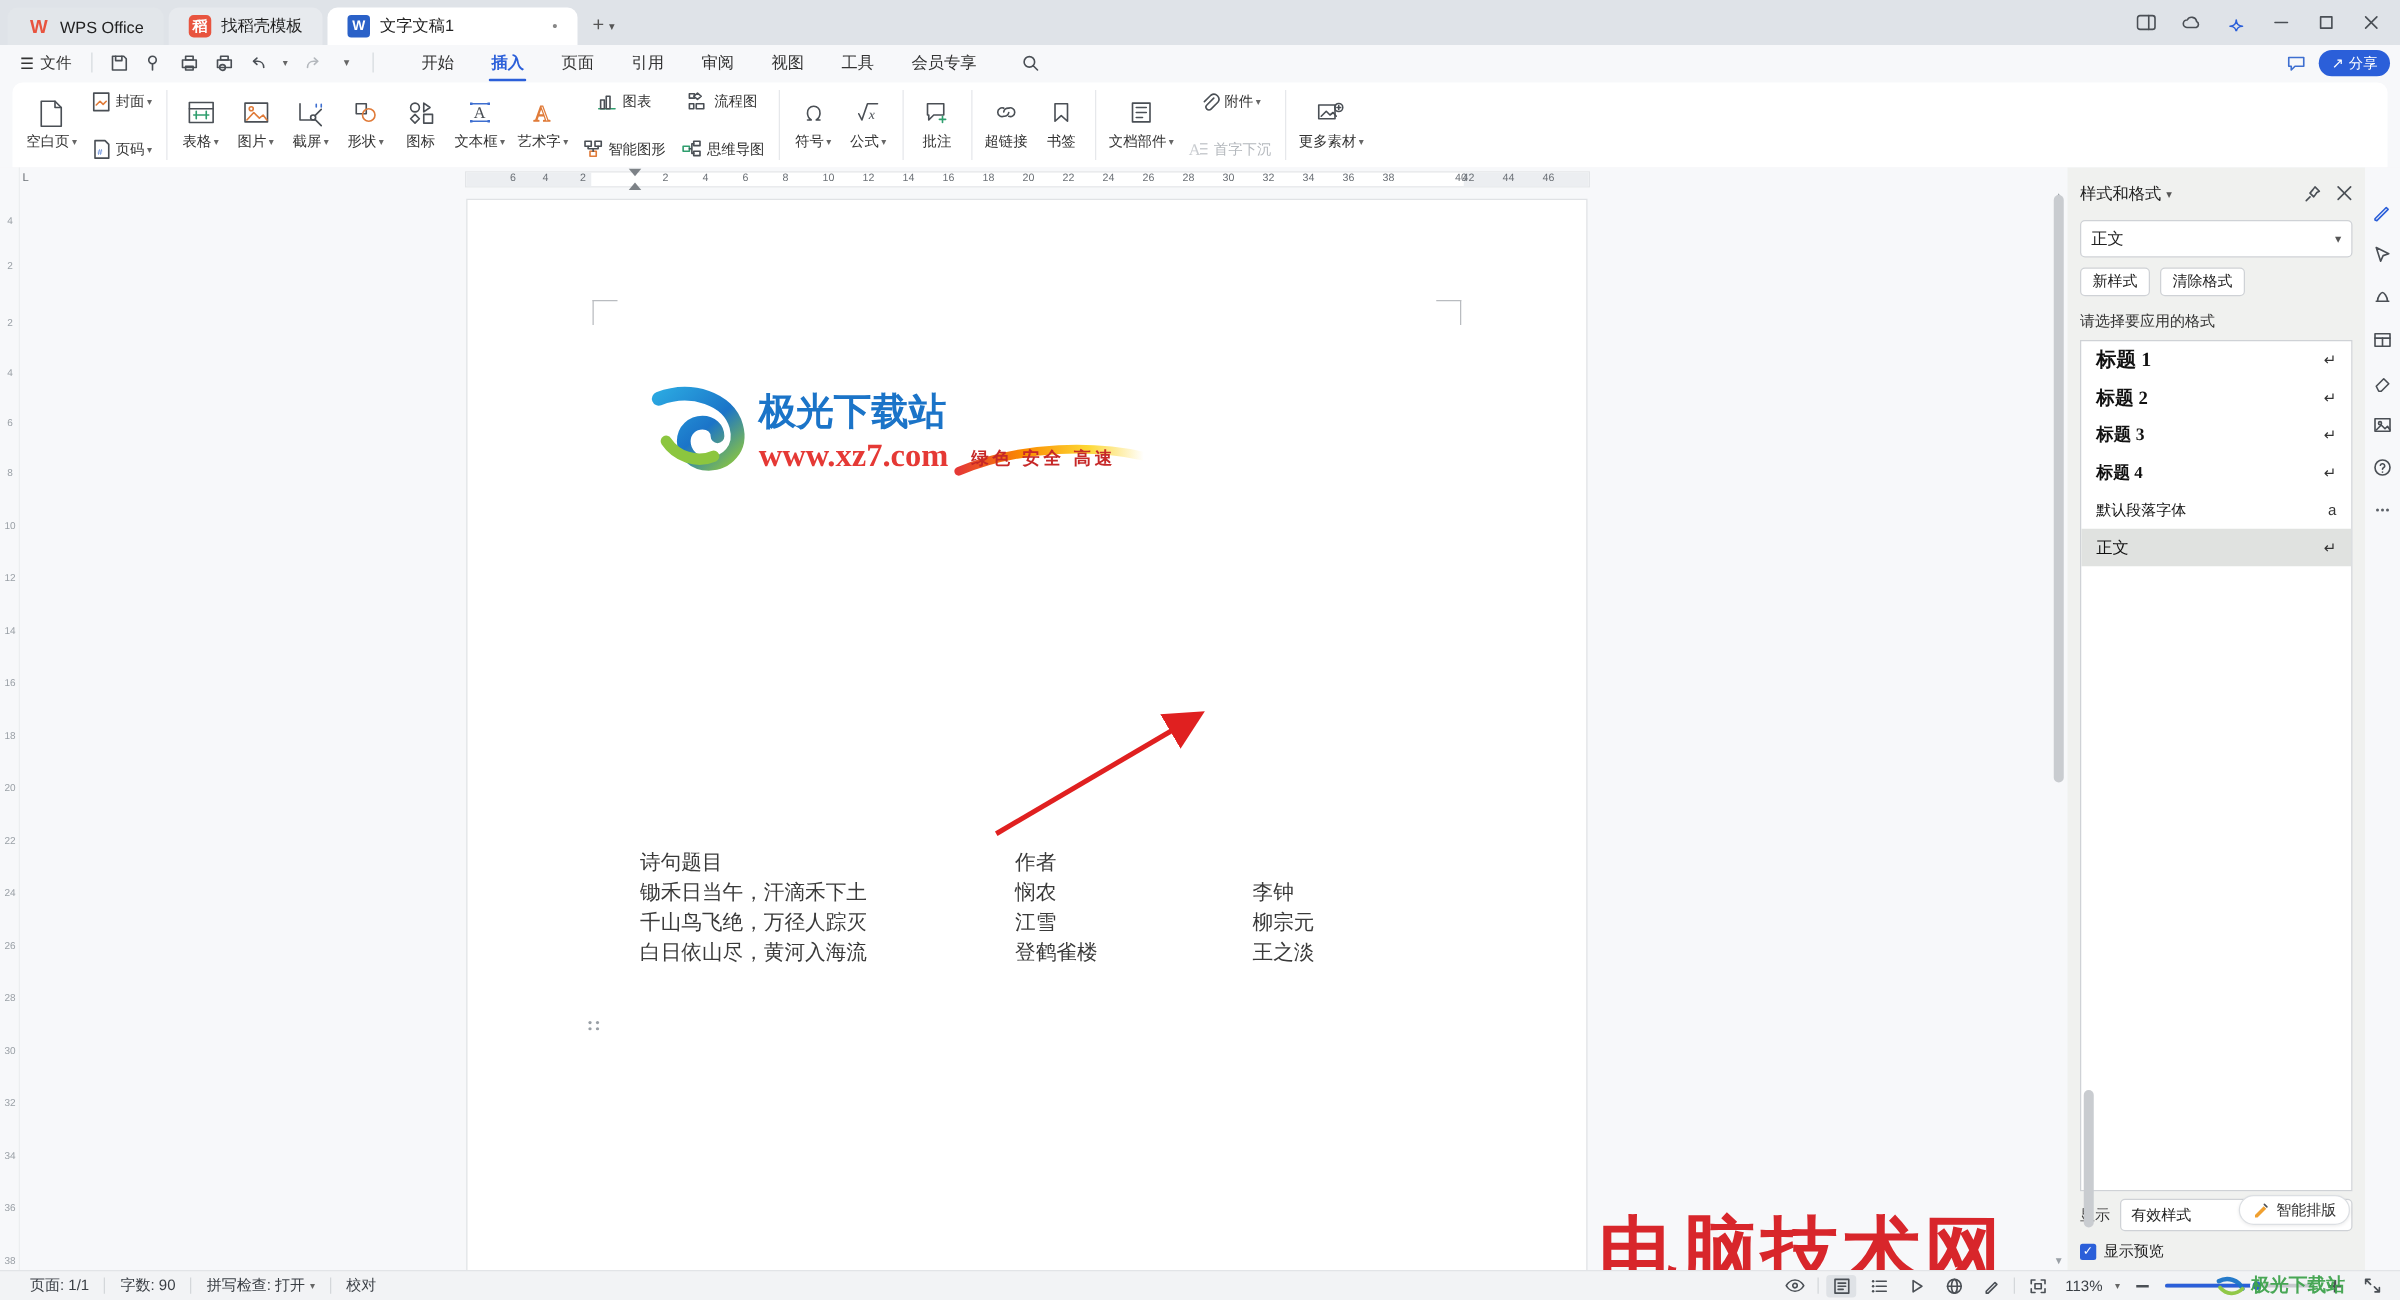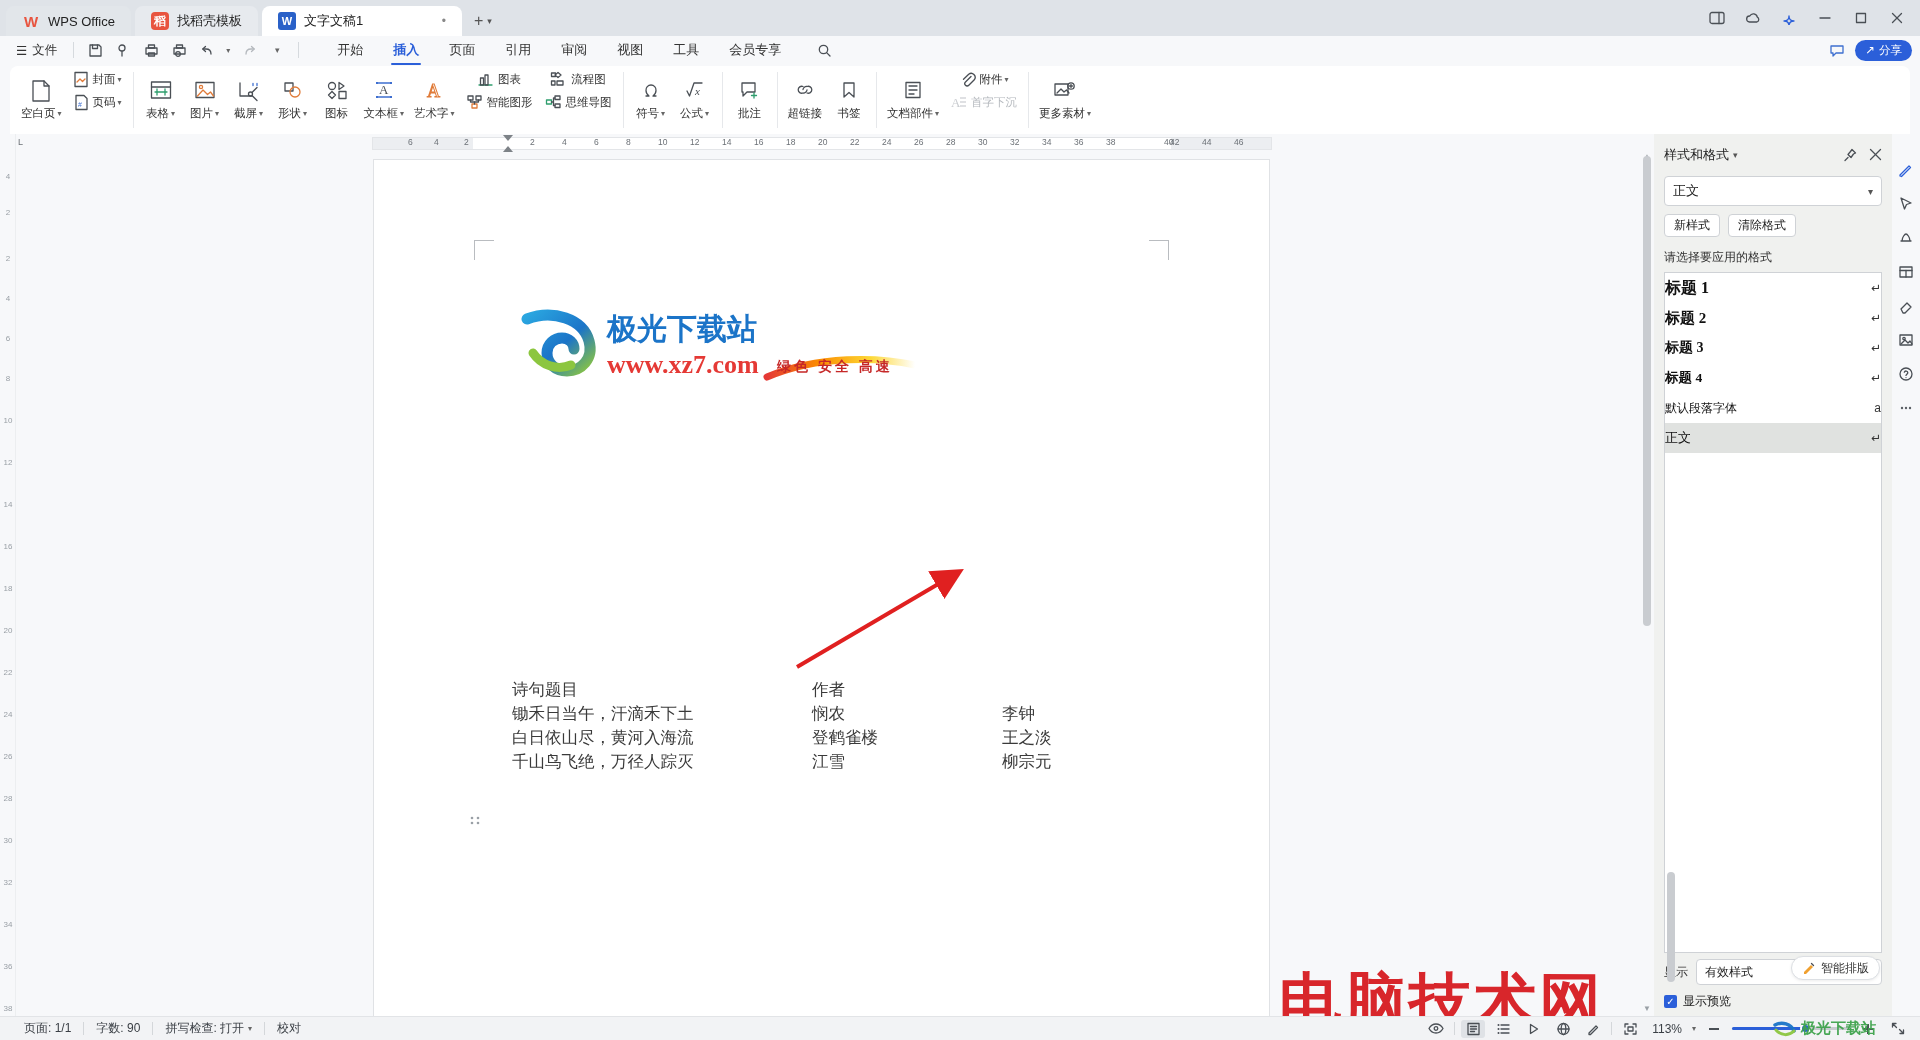--- a/index.html
+++ b/index.html
@@ -65,21 +65,21 @@
   }
   .ribbon-wrap { background: #f7f8fa; flex: none; padding-top: 2px; }
   .rgroup { display: flex; align-items: stretch; height: 62px; }
   .rsep { width: 1px; background: #e6e8eb; margin: 6px 5px; align-self: stretch; }
   .ritem { display: flex; flex-direction: column; align-items: center; justify-content: center;
            min-width: 44px; padding: 2px 5px; height: 60px; gap: 2px; }
   .ritem .glyph { height: 26px; display: flex; align-items: center; justify-content: center; }
   .ritem .lbl { font-size: 11.5px; color: #333; white-space: nowrap; display: flex; align-items: center; gap: 2px; }
   .ritem .lbl .caret { font-size: 8px; color: #666; }
   .ritem.small { flex-direction: row; height: 20px; min-width: 0; gap: 4px; padding: 0 4px; }
-  .rcol { display: flex; flex-direction: column; gap: 3px; height: 62px; padding: 0 2px; }
+  .rcol { display: flex; flex-direction: column; justify-content: center; gap: 18px; height: 62px; padding: 0 2px; }
   .rcol .ritem.small .lbl { font-size: 11.5px; }
   .dim { color: #b4b8bd !important; }
 
   svg.i { display: block; }
   .stroke { fill: none; stroke: #4a4f55; stroke-width: 1.3; stroke-linecap: round; stroke-linejoin: round; }
   .stroke-o { fill: none; stroke: #e07b39; stroke-width: 1.3; stroke-linecap: round; stroke-linejoin: round; }
   .stroke-g { fill: none; stroke: #2f9e6e; stroke-width: 1.3; stroke-linecap: round; stroke-linejoin: round; }
   .stroke-b { fill: none; stroke: #3e6fd0; stroke-width: 1.3; stroke-linecap: round; stroke-linejoin: round; }
 
   
@@ -137,21 +137,21 @@
   .phead .ptitle { font-size: 13px; color: #222; display: flex; align-items: center; gap: 4px; }
   .phead .pacts { margin-left: auto; display: flex; gap: 12px; color: #444; font-size: 13px; }
   .pselect { margin-top: 8px; height: 30px; background: #fff; border: 1px solid #cfd2d6; border-radius: 4px;
              display: flex; align-items: center; padding: 0 8px; font-size: 13px; color: #222; }
   .pselect .cv { margin-left: auto; font-size: 10px; color: #555; }
   .pbtns { display: flex; gap: 8px; margin-top: 8px; }
   .pbtn { background: #fff; border: 1px solid #cfd2d6; border-radius: 4px; height: 23px; padding: 0 9px;
           font-size: 12px; color: #222; display: flex; align-items: center; }
   .phint { font-size: 12px; color: #333; margin-top: 12px; }
   .plist { margin-top: 6px; background: #fff; border: 1px solid #cfd2d6; flex: 1; min-height: 0; overflow: hidden; }
-  .srow { display: flex; align-items: center; height: 30px; padding: 0 0; }
+  .srow { display: flex; align-items: center; height: 30px; padding: 0 12px; }
   .srow.sel { background: #e0e2e0; }
   .srow .sname { color: #111; }
   .srow .smark { margin-left: auto; font-size: 12px; color: #333; }
   .s-h1 { font-family: "Liberation Serif", serif; font-weight: bold; font-size: 16px; }
   .s-h2 { font-family: "Liberation Serif", serif; font-weight: bold; font-size: 15px; }
   .s-h3 { font-family: "Liberation Serif", serif; font-weight: bold; font-size: 14px; }
   .s-h4 { font-family: "Liberation Serif", serif; font-weight: bold; font-size: 13.5px; }
   .s-df { font-size: 12px; }
   .s-bd { font-size: 13px; }
   .pfoot { margin-top: 6px; }
@@ -798,28 +798,28 @@
               <span class="c1">诗句题目</span>
               <span class="c2">作者</span>
               <span class="c3"></span>
             </div>
             <div class="drow">
               <span class="c1">锄禾日当午，汗滴禾下土</span>
               <span class="c2">悯农</span>
               <span class="c3">李钟</span>
             </div>
             <div class="drow">
+              <span class="c1">千山鸟飞绝，万径人踪灭</span>
+              <span class="c2">江雪</span>
+              <span class="c3">柳宗元</span>
+            </div>
+            <div class="drow">
               <span class="c1">白日依山尽，黄河入海流</span>
               <span class="c2">登鹤雀楼</span>
               <span class="c3">王之淡</span>
-            </div>
-            <div class="drow">
-              <span class="c1">千山鸟飞绝，万径人踪灭</span>
-              <span class="c2">江雪</span>
-              <span class="c3">柳宗元</span>
             </div>
           </div>
 
           <div class="anchor">
             <svg width="12" height="14" viewBox="0 0 12 14">
                 <circle cx="3" cy="3" r="1.3" fill="#9aa0a6"></circle>
                 <circle cx="9" cy="3" r="1.3" fill="#9aa0a6"></circle>
                 <circle cx="3" cy="8" r="1.3" fill="#9aa0a6"></circle>
                 <circle cx="9" cy="8" r="1.3" fill="#9aa0a6"></circle>
               </svg>

